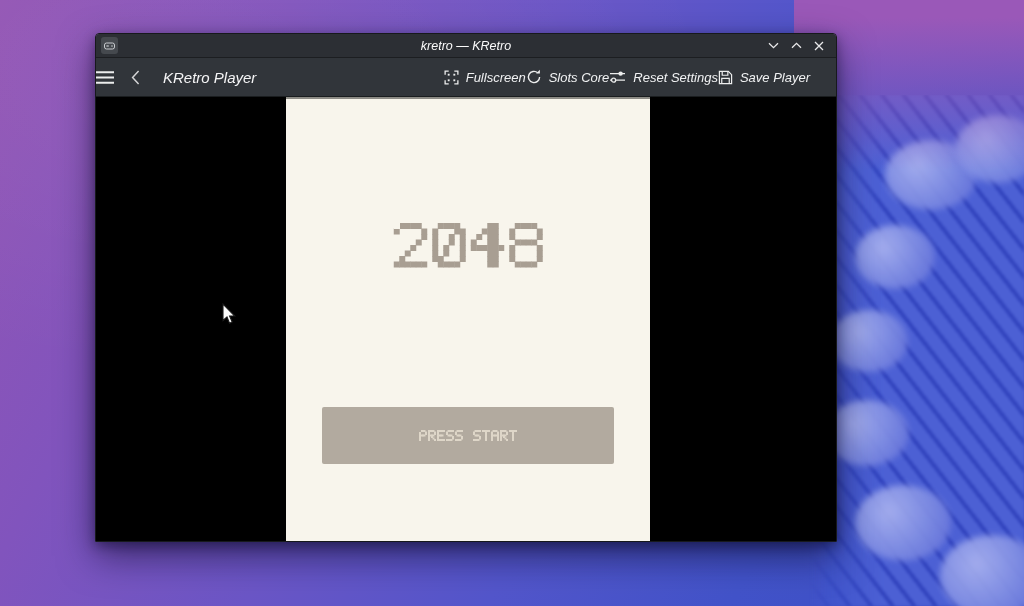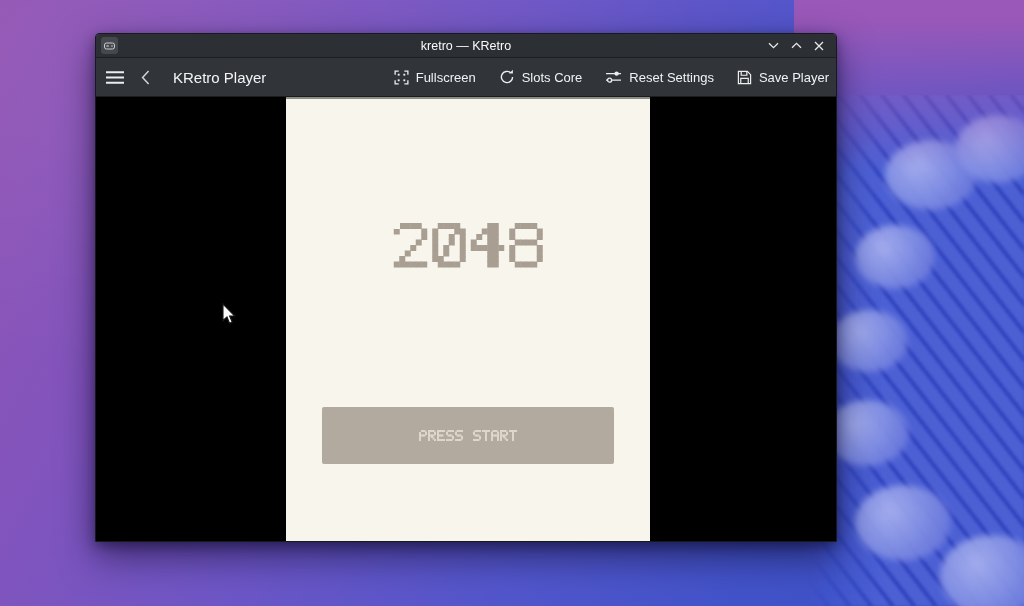--- a/index.html
+++ b/index.html
@@ -32,21 +32,21 @@
   .wp-topright {
     position:absolute; right:0; top:0; width:230px; height:170px;
     background:linear-gradient(180deg, #9a58b8 10%, rgba(154,88,184,0) 100%);
   }
 
   
   .window {
     position:absolute; left:95px; top:33px; width:742px; height:509px;
     border:1px solid #17191c; border-radius:4px 4px 0 0;
     box-shadow:0 14px 36px rgba(10,5,35,0.55), 0 4px 12px rgba(10,5,35,0.4);
-    overflow:hidden; display:flex; flex-direction:column;
+    overflow:hidden; display:flex; flex-direction:column;font-style:italic;
   }
   .titlebar {
     height:24px; flex:0 0 24px; background:#2c2f34;
     display:flex; align-items:center; position:relative;
     border-bottom:1px solid rgba(0,0,0,0.35);
   }
   .app-icon {
     width:17px; height:17px; margin-left:5px; border-radius:3px;
     background:#45494e; display:flex; align-items:center; justify-content:center;
   }
@@ -55,23 +55,23 @@
     font-size:12.5px; color:#fbfbfb; pointer-events:none;
   }
   .tb-controls { margin-left:auto; display:flex; align-items:center; gap:7px; padding-right:9px; }
   .tb-btn { width:16px; height:16px; display:flex; align-items:center; justify-content:center; color:#e9e9ea; }
 
   .toolbar {
     height:39px; flex:0 0 39px; background:#31353a;
     display:flex; align-items:center; color:#f1f2f3;
     border-bottom:1px solid rgba(0,0,0,0.45);
   }
-  .tbar-left { display:flex; align-items:center; gap:17px; padding-left:10px; }
+  .tbar-left { display:flex; align-items:center; gap:17px; padding-left:0; }
   .tbar-title { font-size:15px; color:#f5f5f6; margin-left:6px; }
-  .tbar-right { margin-left:auto; display:flex; align-items:center; gap:23px; padding-right:7px; }
+  .tbar-right { margin-left:auto; display:flex; align-items:center; padding-right:26px; }
   .tool-btn { display:flex; align-items:center; gap:7px; font-size:13px; color:#f1f2f3; cursor:default; }
   .tool-btn svg { display:block; }
 
   .content { flex:1 1 auto; background:#000; position:relative; }
   .game-screen {
     position:absolute; left:190px; top:0; width:364px; height:100%;
     border-top:2px solid #8d8c86;
   }
   .pixel-wrap { position:relative; }
   .game-title-wrap { position:absolute; top:124px; left:50%; transform:translateX(-50%); }

